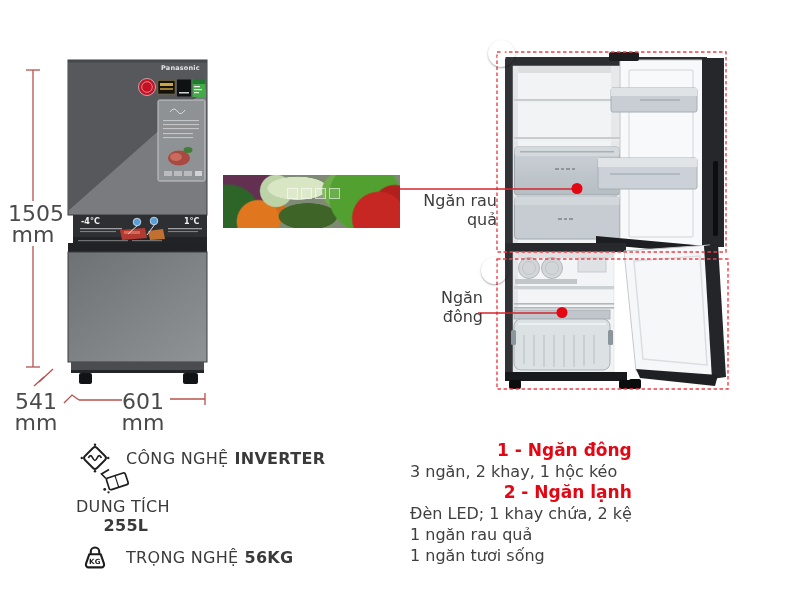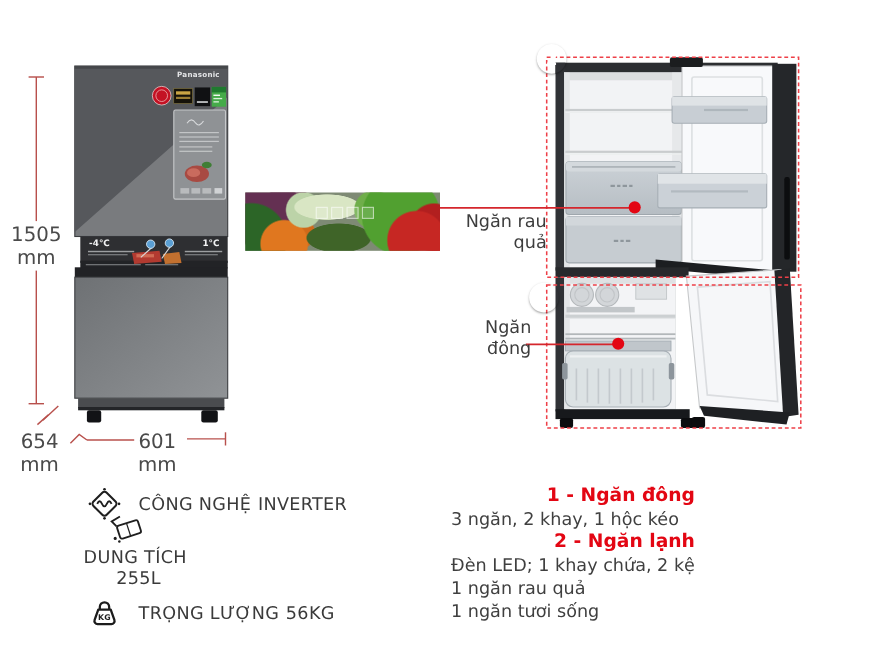--- a/index.html
+++ b/index.html
@@ -1,20 +1,20 @@
 <!DOCTYPE html>
 <html><head>
 <meta charset="utf-8">
 <style>
   html,body{margin:0;padding:0;background:#fff;}
   .stage{position:relative;width:800px;height:600px;background:#ffffff;overflow:hidden;
          font-family:"DejaVu Sans","Liberation Sans",sans-serif;}
   .stage svg.scene{position:absolute;left:0;top:0;z-index:1;}
   .txt{position:absolute;z-index:2;}
-  .dim{color:#4a4a4a;font-size:18px;line-height:21px;text-align:center;}
+  .dim{color:#4a4a4a;font-size:22px;line-height:21px;text-align:center;}
   .plabel{color:#3d3d3d;font-size:16px;line-height:19px;text-align:right;}
   .callout-num{position:absolute;z-index:3;width:27px;height:27px;border-radius:50%;
 ing     background:radial-gradient(circle at 35% 30%, #ff3344, #d40011 72%);
      color:#fff;font-size:15px;font-weight:bold;display:flex;align-items:center;justify-content:center;
      box-shadow:0 1px 2px rgba(0,0,0,.35);}
   .brand{color:#e4e5e7;font-size:6.5px;font-weight:bold;letter-spacing:.2px;}
   .tinywhite{color:#f0f1f2;font-weight:bold;font-size:8px;line-height:8px;}
   .w12{width:14px;text-align:center;font-size:9px;line-height:9px;color:#fff;font-weight:bold;}
   .veggie{position:absolute;left:223px;top:175px;width:177px;height:53px;z-index:2;overflow:hidden;
      background-color:#7e8a74;
@@ -30,21 +30,21 @@
        radial-gradient(circle at 28% 70%, #cf6a1a 0 10%, rgba(0,0,0,0) 11%),
        radial-gradient(circle at 3% 80%, #2c6527 0 18%, rgba(0,0,0,0) 19%),
        radial-gradient(circle at 10% 35%, #643052 0 20%, rgba(0,0,0,0) 21%),
        radial-gradient(circle at 22% 15%, #7b4a66 0 12%, rgba(0,0,0,0) 13%);}
   .veg-icons{position:absolute;left:36%;top:24%;display:flex;gap:3px;}
   .veg-icons span{display:block;width:9px;height:9px;border:1px solid rgba(255,255,255,.55);
      background:rgba(255,255,255,.15);}
   .spec-row{position:absolute;z-index:2;display:flex;align-items:center;color:#3a3a3a;
      font-size:16px;letter-spacing:.3px;left:76px;}
   .spec-row .icon{width:36px;display:flex;justify-content:flex-end;margin-right:14px;}
-  .spec-row .val{margin-left:6px;font-weight:normal;}
+  .spec-row .val{margin-left:6px;font-weight:bold;}
   .legend{position:absolute;z-index:2;left:410px;top:440px;font-size:16px;color:#3f3f3f;line-height:21px;}
   .legend .hd{color:#e30613;font-weight:bold;font-size:17px;text-align:right;}
 </style>
 </head>
 <body>
 
 <div class="stage">
 
 <svg class="scene" width="800" height="600" viewBox="0 0 800 600">
   <defs>
@@ -264,21 +264,21 @@
         <span></span>
         <span></span>
       </div>
 </div>
 
 <div class="txt dim" style="left:8px;top:203px;width:50px;">
   <div>1505</div>
   <div>mm</div>
 </div>
 <div class="txt dim" style="left:12px;top:391px;width:48px;">
-  <div>654</div>
+  <div>541</div>
   <div>mm</div>
 </div>
 <div class="txt dim" style="left:117px;top:391px;width:52px;">
   <div>601</div>
   <div>mm</div>
 </div>
 
 <div class="txt brand" style="left:161px;top:64px;">Panasonic</div>
 <div class="txt w12" style="left:177px;top:82px;padding-left:36px;">12</div>
 <div class="txt tinywhite" style="left:81px;top:218px;">-4°C</div>
@@ -320,21 +320,21 @@
   <span class="val">255L</span>
 </div>
 <div class="spec-row" style="top:540px;">
   <span class="icon">
     <svg width="34" height="34" viewBox="0 0 36 36">
       <path d="M13.5 15 v-2.5 a4.5 4.5 0 0 1 9 0 V15" fill="none" stroke="#1c1c1c" stroke-width="2.2"></path>
       <path d="M12 15 h12 l3.5 10 a3 3 0 0 1 -3 4 h-13 a3 3 0 0 1 -3 -4 z" fill="#fff" stroke="#1c1c1c" stroke-width="2.2" stroke-linejoin="round"></path>
       <text x="18" y="25.5" text-anchor="middle" font-size="7.5" font-weight="bold" fill="#1c1c1c" font-family="DejaVu Sans, Liberation Sans, sans-serif">KG</text>
     </svg>
   </span>
-  <span class="lbl">TRỌNG LƯỢNG</span>
+  <span class="lbl">TRỌNG NGHỆ</span>
   <span class="val">56KG</span>
 </div>
 
 <div class="legend">
   <div class="hd">1 - Ngăn đông</div>
   <div>3 ngăn, 2 khay, 1 hộc kéo</div>
   <div class="hd">2 - Ngăn lạnh</div>
   <div>Đèn LED; 1 khay chứa, 2 kệ</div>
   <div>1 ngăn rau quả</div>
   <div>1 ngăn tươi sống</div>

